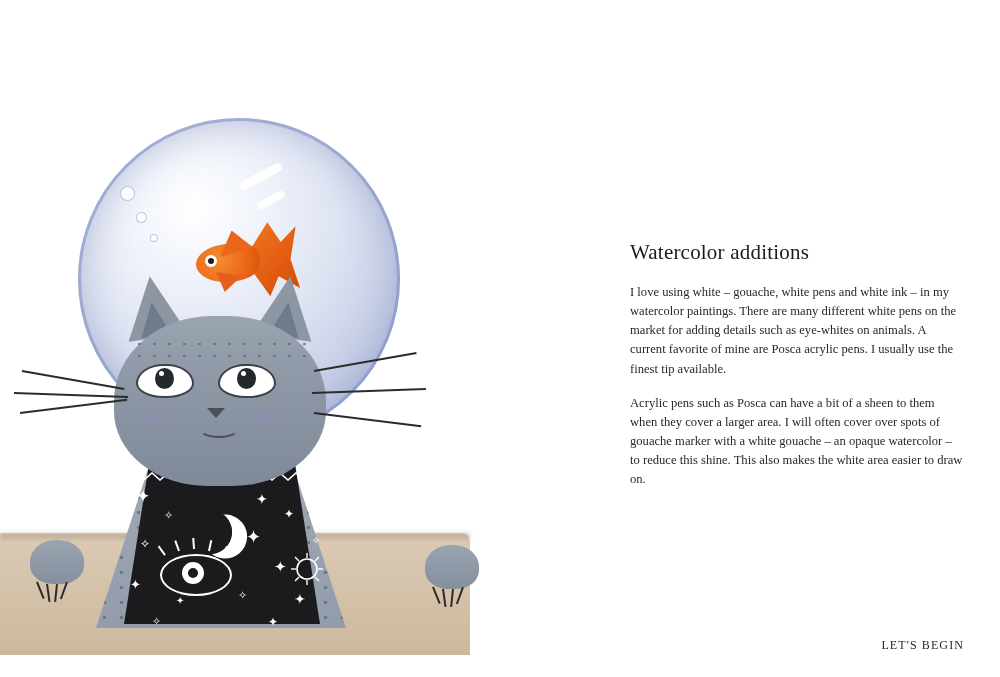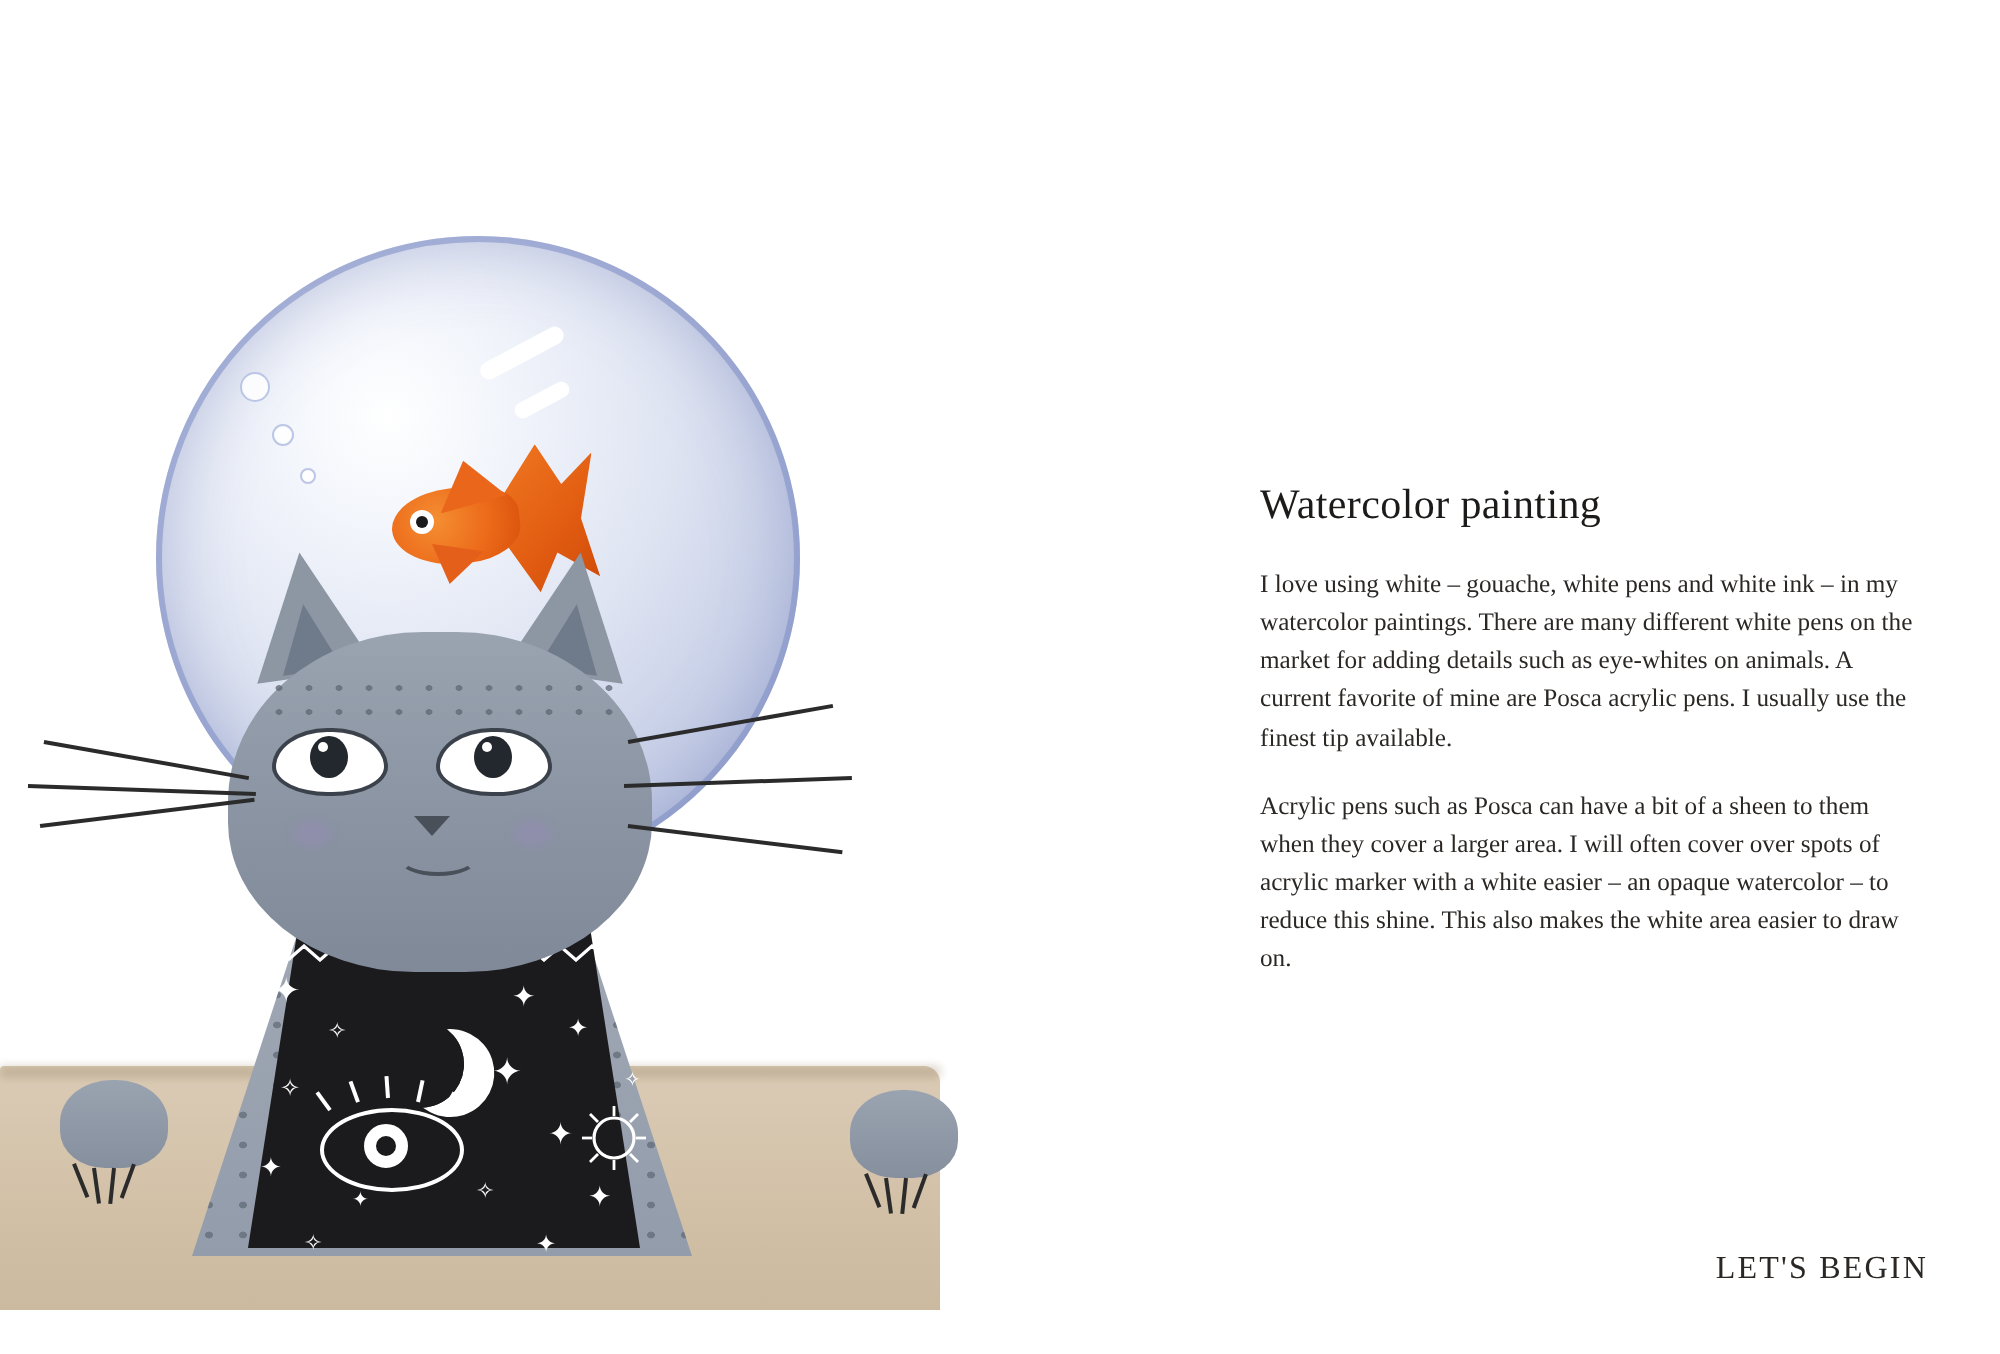--- a/index.html
+++ b/index.html
@@ -369,22 +369,22 @@
   .para {
     font-size: 12.6px;
     line-height: 1.52;
     margin: 0 0 15px 0;
     color: #2a2724;
     text-align: left;
   }
   .footer-note {
     position: absolute;
     right: 0;
-    top: 386px;
-    font-size: 16px;
+    top: 398px;
+    font-size: 12px;
     letter-spacing: 1.1px;
     color: #2a2724;
   }
 </style>
 </head>
 <body>
 
 <div class="illustration">
 
   <div class="ground"></div>
@@ -493,17 +493,17 @@
     <div class="paw paw-r"></div>
     <div class="claw" style="left:372px; top:327px; transform:rotate(-22deg);"></div>
     <div class="claw" style="left:382px; top:329px; transform:rotate(-8deg);"></div>
     <div class="claw" style="left:392px; top:329px; transform:rotate(6deg);"></div>
     <div class="claw" style="left:402px; top:327px; transform:rotate(20deg);"></div>
 
   </div>
 </div>
 
 <div class="page-right">
-  <h1 class="heading">Watercolor painting</h1>
+  <h1 class="heading">Watercolor additions</h1>
   <p class="para">I love using white – gouache, white pens and white ink – in my watercolor paintings. There are many different white pens on the market for adding details such as eye-whites on animals. A current favorite of mine are Posca acrylic pens. I usually use the finest tip available.</p>
-  <p class="para">Acrylic pens such as Posca can have a bit of a sheen to them when they cover a larger area. I will often cover over spots of acrylic marker with a white easier – an opaque watercolor – to reduce this shine. This also makes the white area easier to draw on.</p>
+  <p class="para">Acrylic pens such as Posca can have a bit of a sheen to them when they cover a larger area. I will often cover over spots of gouache marker with a white gouache – an opaque watercolor – to reduce this shine. This also makes the white area easier to draw on.</p>
   <div class="footer-note">LET'S BEGIN</div>
 </div>
 
 </body></html>

